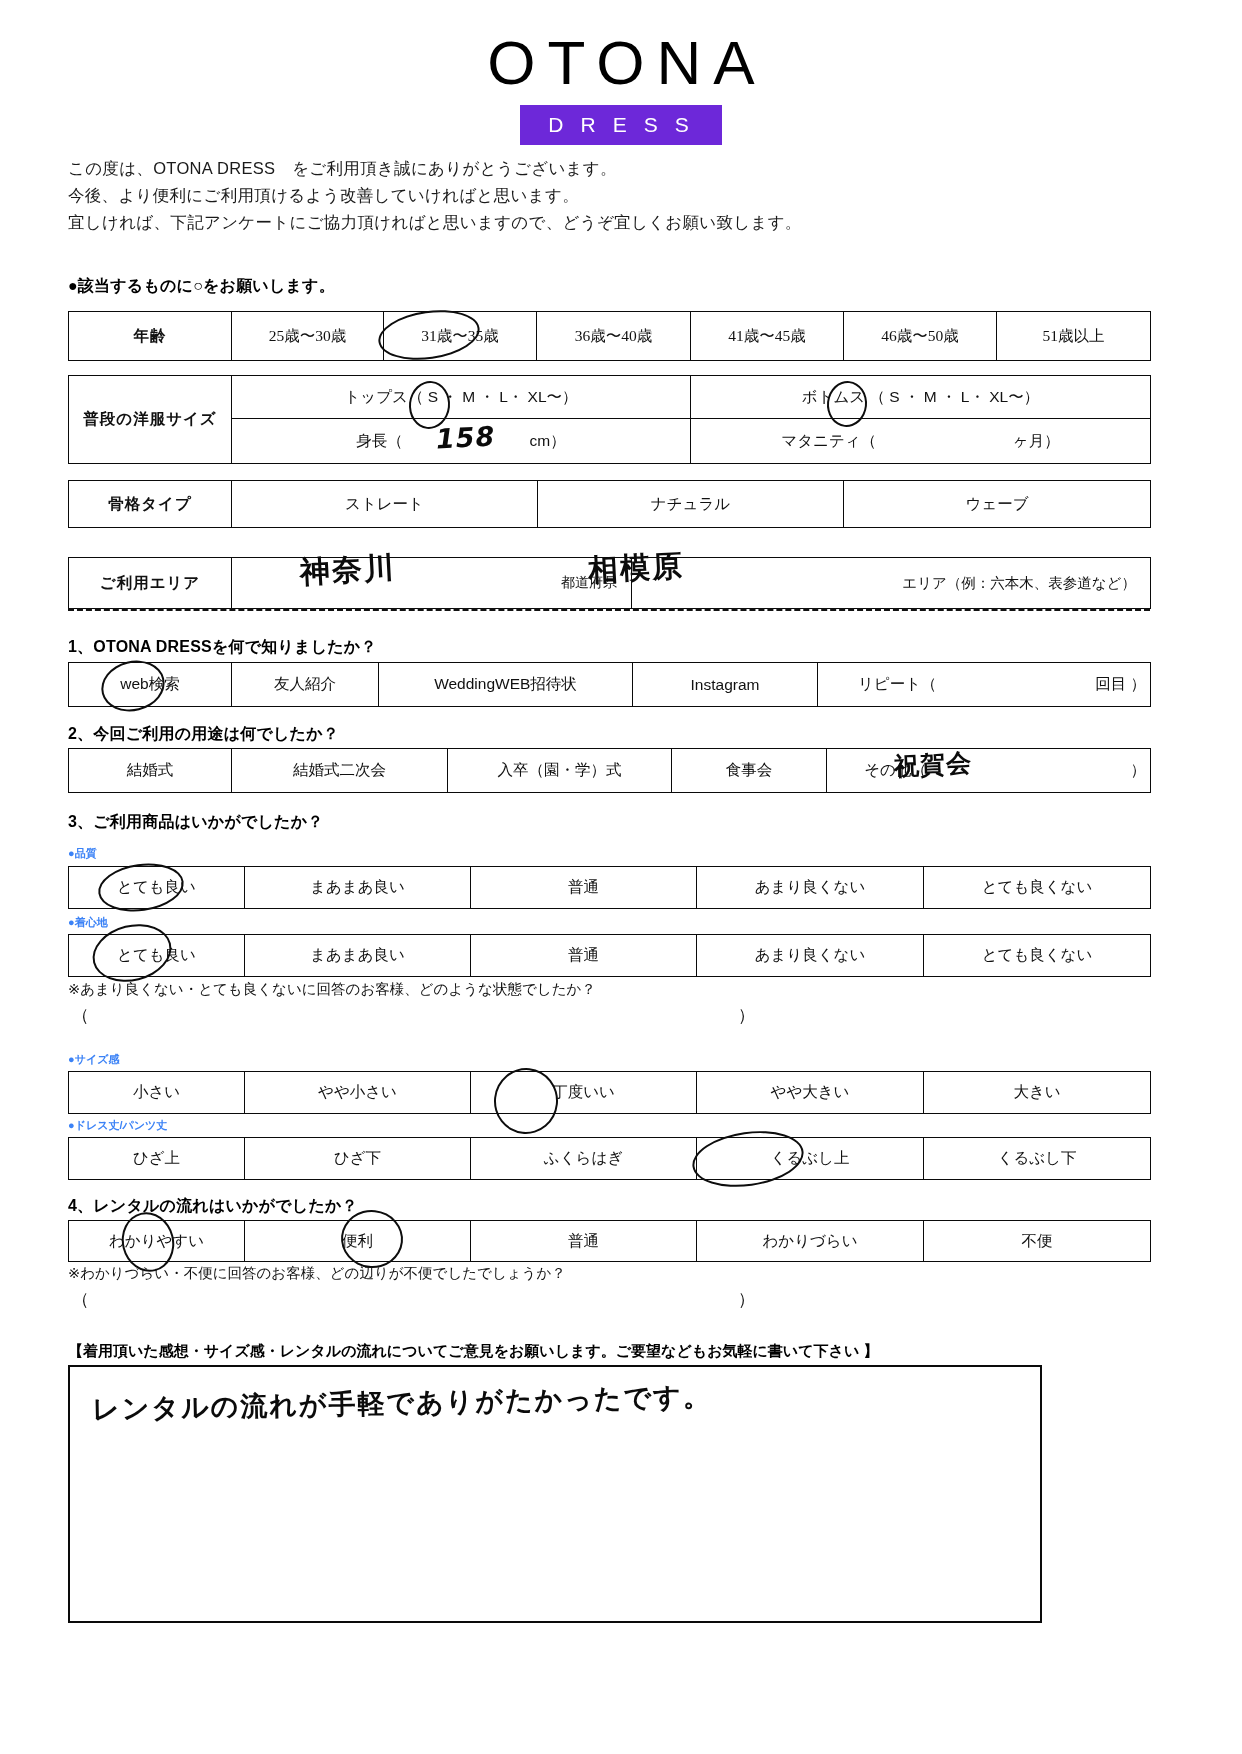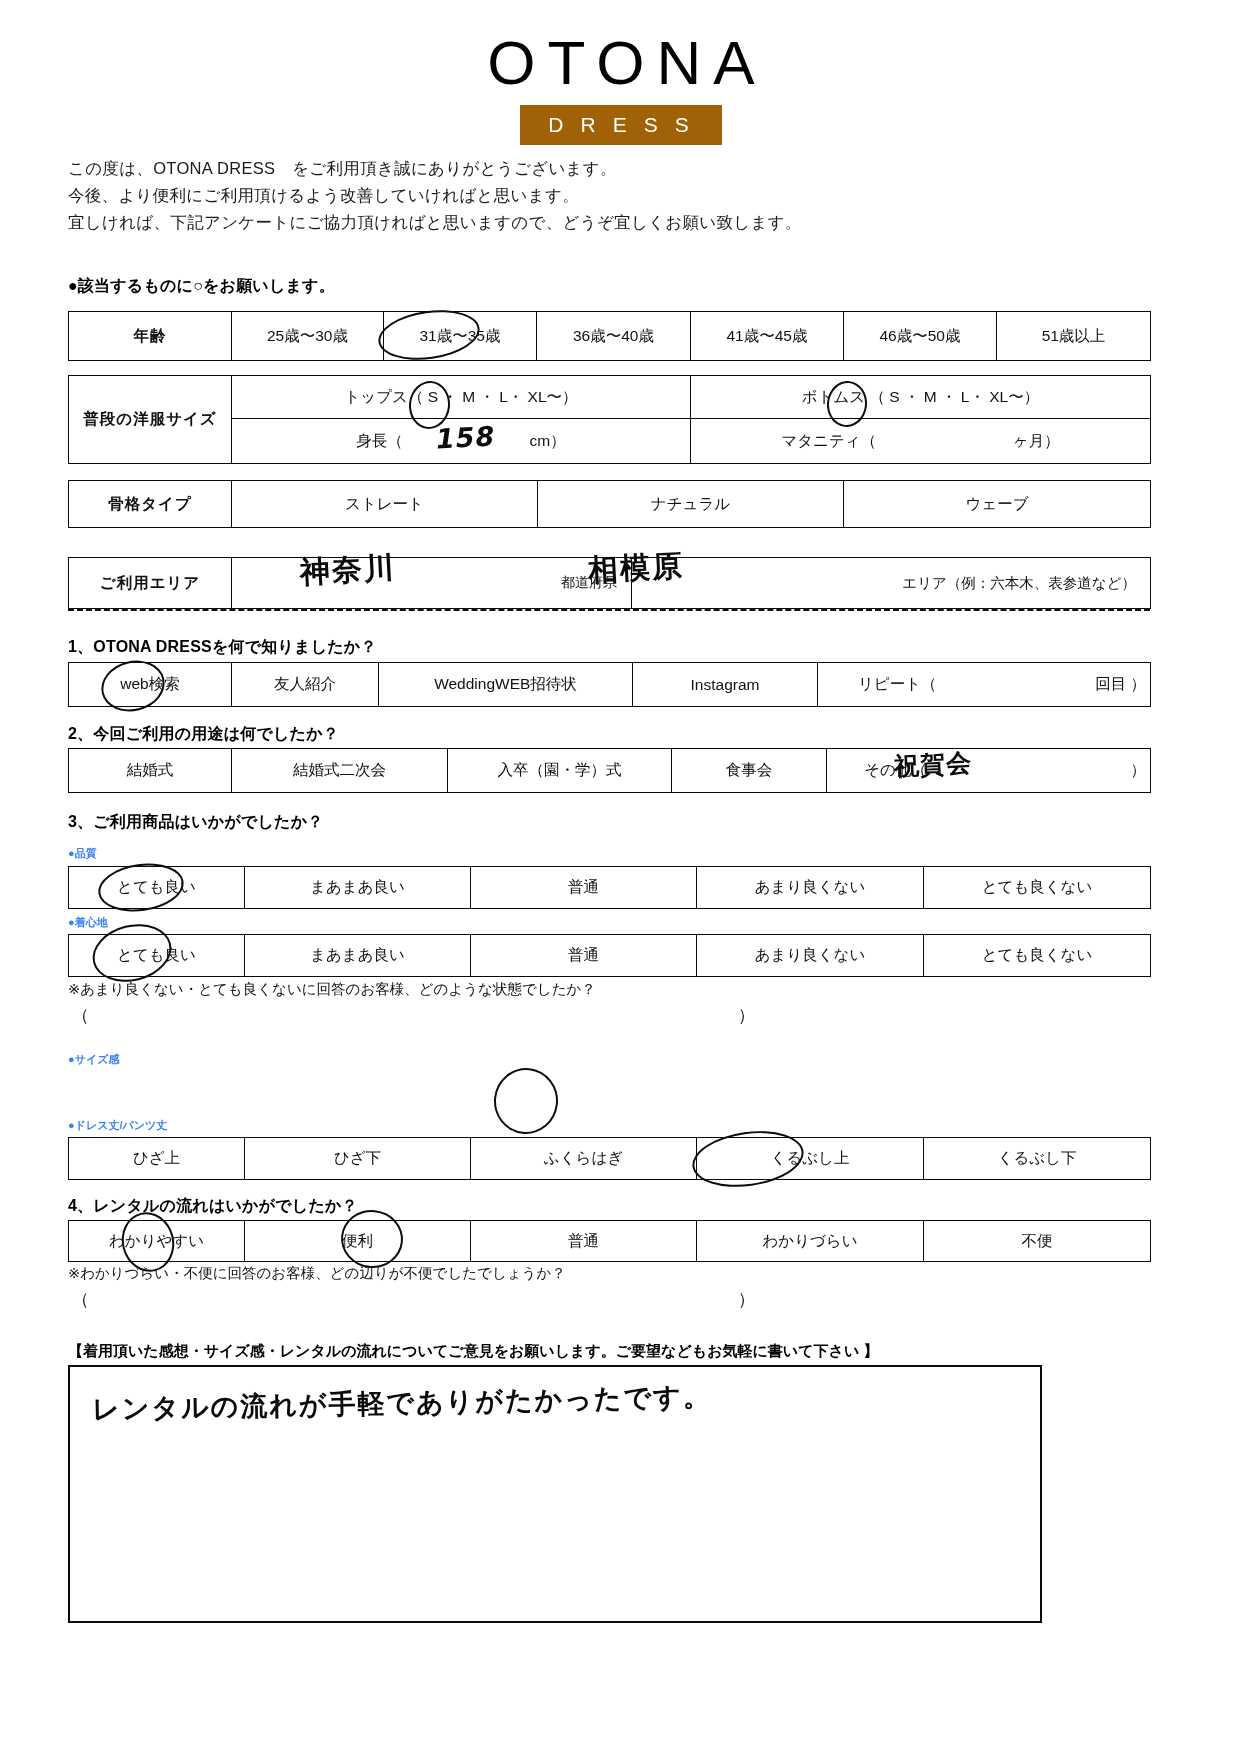--- a/index.html
+++ b/index.html
@@ -36,21 +36,21 @@
     font-size: 62px;
     letter-spacing: 12px;
     font-weight: 400;
     color: #000;
     line-height: 1.05;
     padding-left: 12px;
   }
   .logo-dress {
     display: inline-block;
     margin-top: 10px;
-    background: #a16207;
+    background: #6d28d9;
     color: #fff;
     font-size: 21px;
     letter-spacing: 17px;
     padding: 8px 16px 8px 28px;
     font-weight: 400;
   }
 
   
   .intro {
     position: absolute;
@@ -187,21 +187,21 @@
   </div>
 
   <div class="intro">
     <div>この度は、OTONA DRESS　をご利用頂き誠にありがとうございます。</div>
     <div>今後、より便利にご利用頂けるよう改善していければと思います。</div>
     <div>宜しければ、下記アンケートにご協力頂ければと思いますので、どうぞ宜しくお願い致します。</div>
   </div>
 
   <div class="sec-head" style="left:68px; top:276px;">●該当するものに○をお願いします。</div>
 
-  <table class="tbl" style="left:68px; top:311px; width:1082px;">
+  <table class="tbl" style="left:68px; top:311px; width:1082px;font-family:Liberation Serif, serif;">
     <colgroup>
       <col style="width:163px">
         <col style="width:152px">
         <col style="width:153px">
       <col style="width:154px">
         <col style="width:153px">
         <col style="width:153px">
         <col style="width:154px">
     </colgroup>
     <tbody>
@@ -384,20 +384,38 @@
     </tr>
   </tbody>
     </table>
   <div class="circ c" style="left:92px; top:925px; width:76px; height:52px;"></div>
 
   <div class="note" style="left:68px; top:980px;">※あまり良くない・とても良くないに回答のお客様、どのような状態でしたか？</div>
   <div class="paren" style="left:72px; top:1004px;">（</div>
   <div class="paren" style="left:738px; top:1004px;">）</div>
 
   <div class="sub-head" style="left:68px; top:1052px;">●サイズ感</div>
+  <table class="tbl" style="left:68px; top:1071px; width:1082px;">
+    <colgroup>
+        <col style="width:176px">
+        <col style="width:226px">
+        <col style="width:226px">
+        <col style="width:227px">
+        <col style="width:227px">
+      </colgroup>
+    <tbody>
+        <tr>
+      <td style="height:41px;">小さい</td>
+      <td>やや小さい</td>
+      <td>丁度いい</td>
+      <td>やや大きい</td>
+      <td>大きい</td>
+    </tr>
+  </tbody>
+    </table>
   <div class="circ b" style="left:494px; top:1068px; width:60px; height:62px;"></div>
 
   <div class="sub-head" style="left:68px; top:1118px;">●ドレス丈/パンツ丈</div>
   <table class="tbl" style="left:68px; top:1137px; width:1082px;">
     <colgroup>
         <col style="width:176px">
         <col style="width:226px">
         <col style="width:226px">
         <col style="width:227px">
         <col style="width:227px">

